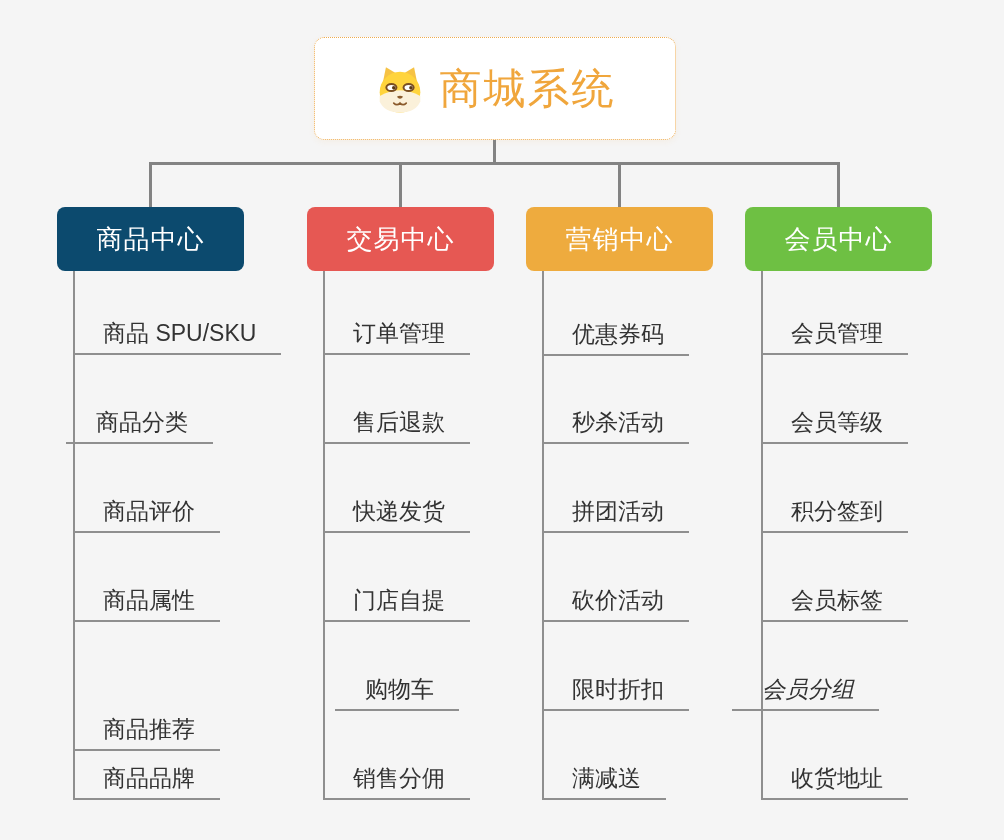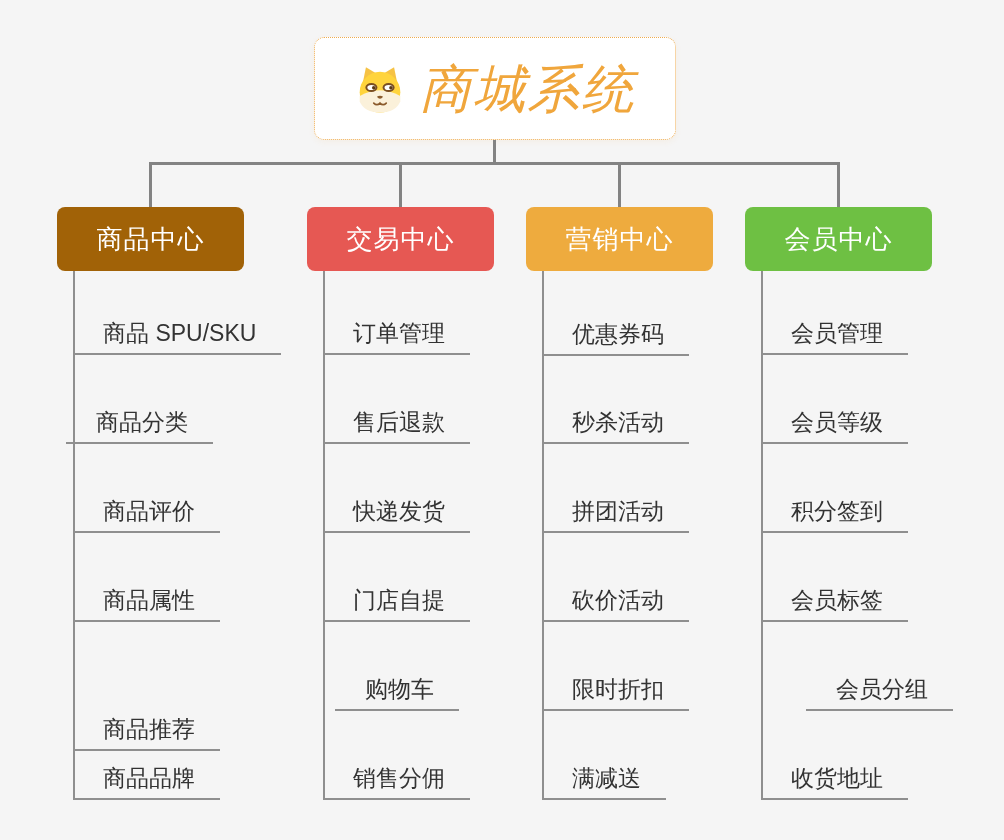--- a/index.html
+++ b/index.html
@@ -16,25 +16,24 @@
     position: absolute; left: 314px; top: 37px;
     width: 362px; height: 103px; box-sizing: border-box;
     background: #ffffff;
     border: 1px dotted #EFAC4E;
     border-radius: 10px;
     display: flex; align-items: center; justify-content: center; gap: 15px;
     box-shadow: 0 2px 6px rgba(240,166,60,0.08);
   }
   .root-icon { width: 50px; height: 50px; display: inline-flex; }
   .root-title {
-    font-size: 52px; line-height: 1;
+    font-size: 42px; line-height: 1;
     color: var(--accent, #F0A63C);
     letter-spacing: 2px;
     white-space: nowrap;
-    font-style: italic;
   }
 
   
   .conn { position: absolute; background: var(--connector, #838383); }
   .stem { left: 493px; top: 140px; width: 3px; height: 25px; }
   .hbar { left: 149px; top: 162px; width: 691px; height: 3px; }
   .drop { width: 3px; top: 162px; height: 46px; }
 
   
   .branch-box {
@@ -80,21 +79,21 @@
       </svg>
     </span>
     <span class="root-title">商城系统</span>
   </div>
 
   <div class="conn stem"></div>
   <div class="conn hbar"></div>
 
   <div id="branches">
       <div class="conn drop" style="left: 149px;"></div>
-      <div class="branch-box" style="left: 57px; top: 207px; background: #a16207;">
+      <div class="branch-box" style="left: 57px; top: 207px; background: #0c4a6e;">
         <div class="branch-label">商品中心</div>
       </div>
       <div class="trunk" style="left: 73px; top: 271px; height: 529px;"></div>
       <div class="child-item" style="left: 73px; top: 319px;">商品 SPU/SKU</div>
       <div class="child-item" style="left: 66px; top: 408px;">商品分类</div>
       <div class="child-item" style="left: 73px; top: 497px;">商品评价</div>
       <div class="child-item" style="left: 73px; top: 586px;">商品属性</div>
       <div class="child-item" style="left: 73px; top: 675px; margin-top: 40px;">商品推荐</div>
       <div class="child-item" style="left: 73px; top: 764px;">商品品牌</div>
       <div class="conn drop" style="left: 399px;"></div>
@@ -121,16 +120,16 @@
       <div class="child-item" style="left: 542px; top: 764px;">满减送</div>
       <div class="conn drop" style="left: 837px;"></div>
       <div class="branch-box" style="left: 745px; top: 207px; background: rgb(110, 192, 67);">
         <div class="branch-label">会员中心</div>
       </div>
       <div class="trunk" style="left: 761px; top: 271px; height: 529px;"></div>
       <div class="child-item" style="left: 761px; top: 319px;">会员管理</div>
       <div class="child-item" style="left: 761px; top: 408px;">会员等级</div>
       <div class="child-item" style="left: 761px; top: 497px;">积分签到</div>
       <div class="child-item" style="left: 761px; top: 586px; text-align: center;">会员标签</div>
-      <div class="child-item" style="left: 806px; top: 675px;">会员分组</div>
+      <div class="child-item" style="left: 732px; top: 675px; font-style: italic;">会员分组</div>
       <div class="child-item" style="left: 761px; top: 764px;">收货地址</div>
     </div>
 </div>
 
 </body></html>

